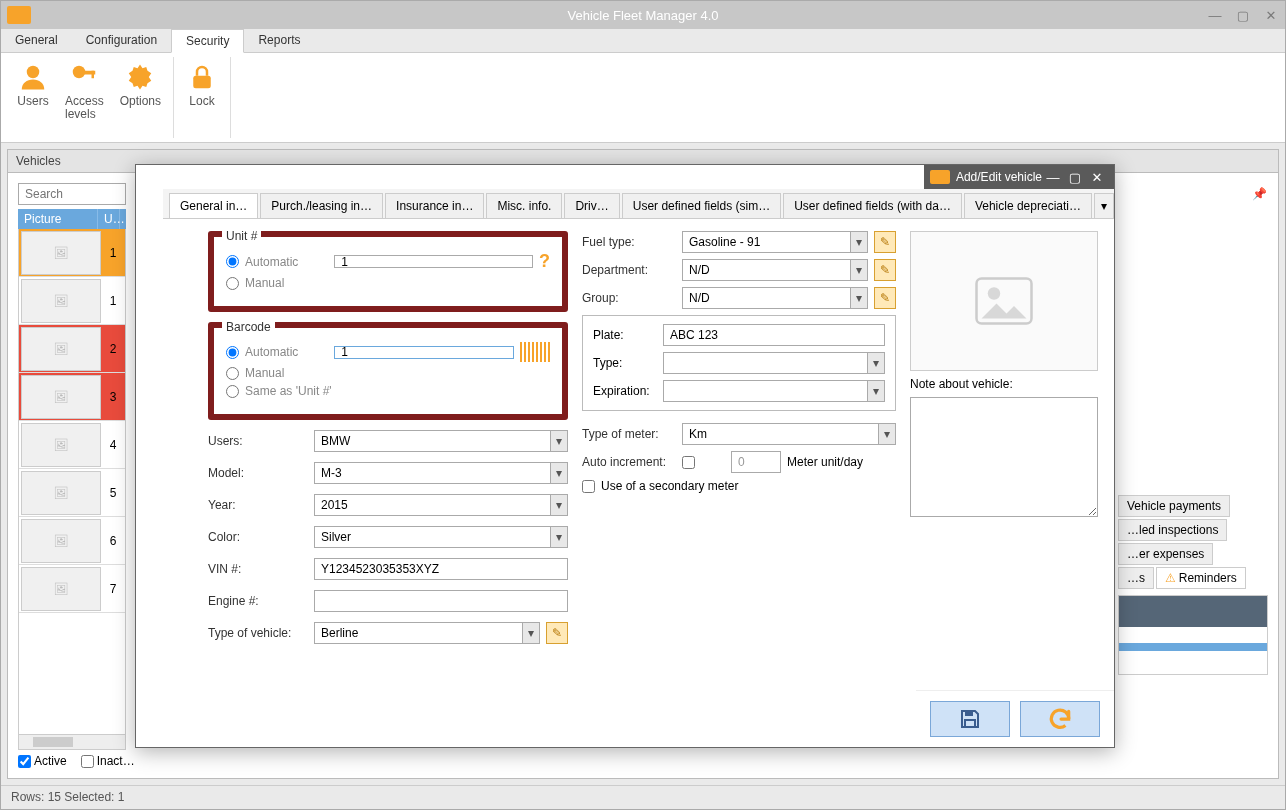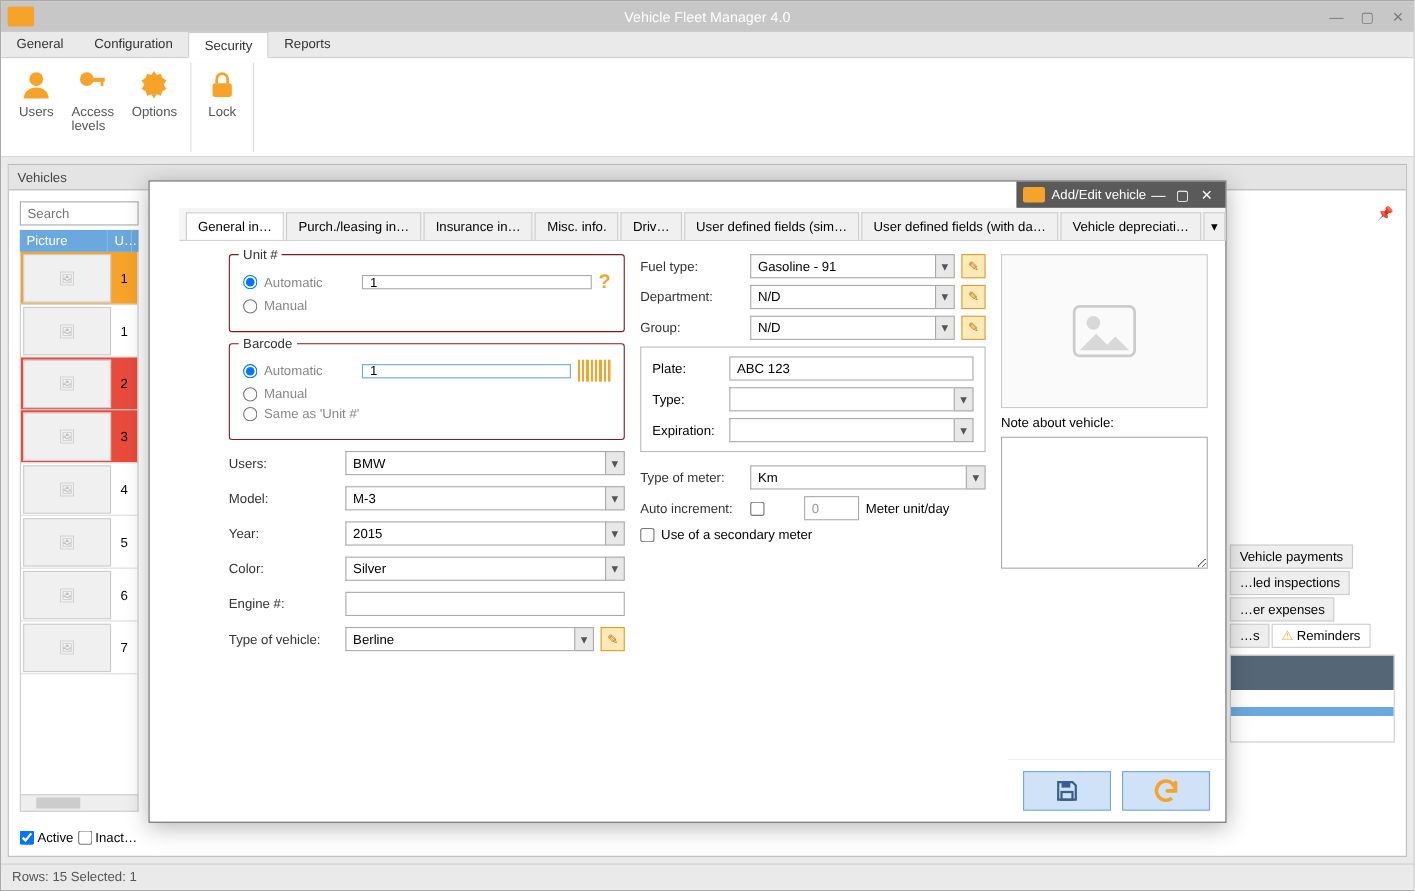--- a/index.html
+++ b/index.html
@@ -32,21 +32,21 @@
 .grid-head { background:#6aa8dd; color:#fff; display:flex;}
 .grid-head div { padding:3px 6px; border-right:1px solid #88bbe8;}
 .grid-rows { flex:1; overflow:auto; border-left:1px solid #ccc; border-right:1px solid #ccc;}
 .grid-row { display:flex; height:48px; border-bottom:1px solid #ddd; align-items:center;}
 .grid-row.sel { background:#f7a32a;}
 .grid-row.red { background:#e84b3c;}
 .pic-cell { width:80px; height:44px; margin:2px; background:#f0f0f0; border:1px solid #ccc; display:flex; align-items:center; justify-content:center; color:#bbb;}
 .uc-cell { width:20px; text-align:center;}
 .scroll-h { height:16px; background:#eee; border:1px solid #ccc; position:relative;}
 .scroll-h .thumb { position:absolute; left:14px; width:40px; top:2px; bottom:2px; background:#ccc;}
-.filter-row { display:flex; gap:4px; align-items:flex-start; padding-top:16px;}
+.filter-row { display:flex; gap:14px; align-items:flex-start; padding-top:4px;}
 .chk { display:inline-flex; align-items:center; gap:3px;}
 .chk input { width:13px; height:13px;}
 
 .right-panels { display:flex; flex-direction:column; gap:2px;}
 .rp-tab { background:#eee; border:1px solid #ccc; padding:3px 8px; cursor:pointer; white-space:nowrap;}
 .rp-tab-row { display:flex; gap:2px;}
 .rp-tab.warn::before { content:"⚠"; color:#f7a32a; margin-right:3px;}
 .timeline-stub { height:80px; background:linear-gradient(#567 0 40%, #fff 40% 60%, #6aa8dd 60% 70%, #fff 70%); border:1px solid #ccc; margin-top:4px;}
 
 .status-bar { height: 24px; background:#eaeaea; border-top:1px solid #ccc; padding:4px 10px; color:#555;}
@@ -68,21 +68,21 @@
 
 .frow { display:flex; align-items:center; gap:6px; }
 .flabel { width:100px; color:#333;}
 .flabel-m { width:94px; color:#333;}
 .finput { flex:1; border:1px solid #aaa; padding:3px 6px; background:#fff;}
 .fcombo { flex:1; display:flex;}
 .fcombo input { flex:1; border:1px solid #aaa; border-right:none; padding:3px 6px;}
 .fcombo .dd { width:18px; border:1px solid #aaa; background:#e8e8e8; display:flex; align-items:center; justify-content:center; cursor:pointer; color:#555;}
 .edit-btn { width:22px; height:22px; border:1px solid #d8a030; background:#ffe9b8; display:flex; align-items:center; justify-content:center; cursor:pointer; color:#b37400;}
 
-.group-box { border:1px solid #7f1d1d; border-radius:3px; padding:10px 12px 12px; position:relative;}
+.group-box { border:6px solid #7f1d1d; border-radius:3px; padding:10px 12px 12px; position:relative;}
 .group-box .gt { position:absolute; top:-8px; left:8px; background:#fff; padding:0 4px; color:#333;}
 .radio-row { display:flex; align-items:center; gap:6px; margin:4px 0;}
 .radio-row input { width:13px; height:13px;}
 .help-q { color:#f7a32a; font-size:18px; font-weight:bold;}
 .barcode-stub { width:30px; height:20px; background:repeating-linear-gradient(90deg,#f7a32a 0 2px,#fff 2px 4px);}
 
 .plate-group { border:1px solid #bbb;}
 .plate-head { background:#e8e8e8; padding:4px 8px; display:flex; justify-content:space-between; align-items:center; border-bottom:1px solid #ccc;}
 .plate-head .collapse { width:16px; height:16px; border-radius:50%; background:#ccc; display:flex; align-items:center; justify-content:center; font-size:10px; cursor:pointer;}
 .plate-body { padding:8px 10px; display:flex; flex-direction:column; gap:6px;}
@@ -327,20 +327,24 @@
           </div>
         </div>
       <div class="frow">
           <span class="flabel">Color:</span>
           <div class="fcombo">
             <input value="Silver" style="">
             <div class="dd">▾</div>
           </div>
         </div>
       <div class="frow">
+          <span class="flabel">VIN #:</span>
+          <input class="finput" value="Y1234523035353XYZ" style="">
+        </div>
+      <div class="frow">
           <span class="flabel">Engine #:</span>
           <input class="finput" value="" style="">
         </div>
       <div class="frow">
           <span class="flabel">Type of vehicle:</span>
           <div class="fcombo">
             <input value="Berline" style="">
             <div class="dd">▾</div>
           </div>
           <div class="edit-btn">✎</div>

